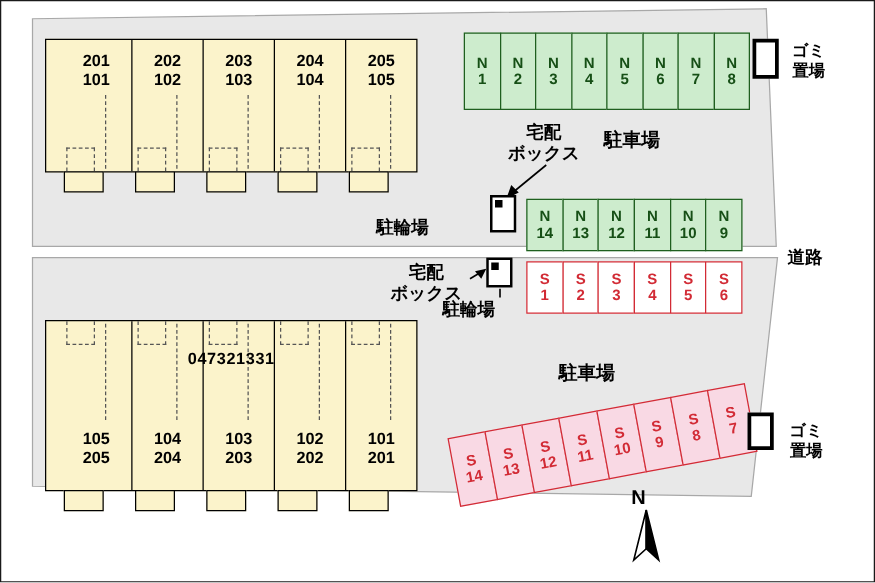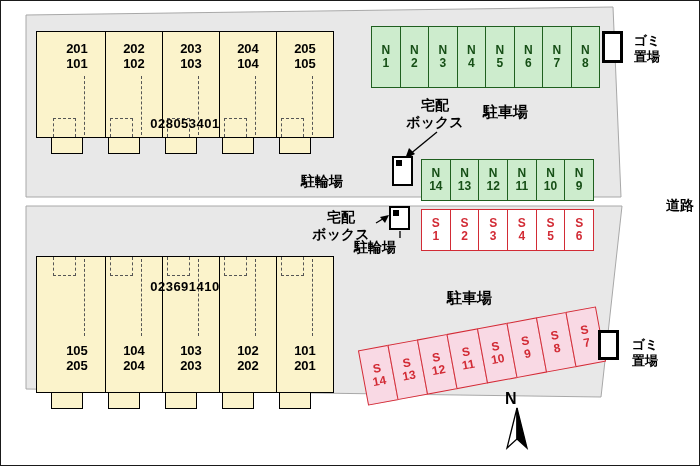--- a/index.html
+++ b/index.html
@@ -39,21 +39,21 @@
   .pink .pcell{background:#f9d9e4;border:1px solid #d22b35;color:#d22b35;}
   .row-n1{left:370px;top:25px;width:229px;height:62px;}
   .row-n2{left:420px;top:158px;width:173px;height:42px;}
   .row-s1{left:420px;top:208px;width:173px;height:42px;}
   .row-s2{left:360px;top:327px;width:242px;height:56px;transform:rotate(-10.5deg);transform-origin:center center;}
   
   .jlabel{position:absolute;font-weight:bold;color:#000;white-space:nowrap;text-align:center;}
   .two-line{text-align:center;line-height:1.2;}
   .lbl-parking-top{left:482px;top:102px;font-size:15px;}
   .lbl-parking-bottom{left:446px;top:288px;font-size:15px;}
-  .lbl-road{left:629px;top:196px;font-size:14px;margin-left:36px;}
+  .lbl-road{left:629px;top:196px;font-size:14px;}
   .lbl-bike-top{left:300px;top:172px;font-size:14px;}
   .lbl-bike-bottom{left:353px;top:238px;font-size:14px;}
   .lbl-delivery-top{left:402px;top:96px;width:64px;font-size:14px;}
   .lbl-delivery-bottom{left:308px;top:208px;width:64px;font-size:14px;}
   .lbl-garbage-top{left:628px;top:32px;width:36px;font-size:13px;}
   .lbl-garbage-bottom{left:626px;top:336px;width:36px;font-size:13px;}
   
   .gbox{position:absolute;background:#fff;border:3px solid #000;box-sizing:border-box;}
   .gbox-top{left:601px;top:30px;width:21px;height:32px;}
   .gbox-bottom{left:597px;top:329px;width:21px;height:30px;}
@@ -126,21 +126,20 @@
         <div class="unit">
           <div class="unit-label">
             <span>205</span>
             <span>105</span>
           </div>
           <div class="dash-v"></div>
           <div class="dash-box"></div>
           <div class="porch"></div>
         </div>
       </div>
-    <div class="bcode">028053401</div>
   </div>
 
   <div class="building b-bottom">
     <div class="units">
 
         <div class="unit">
           <div class="unit-label">
             <span>105</span>
             <span>205</span>
           </div>
@@ -182,21 +181,21 @@
         <div class="unit">
           <div class="unit-label">
             <span>101</span>
             <span>201</span>
           </div>
           <div class="dash-v"></div>
           <div class="dash-box"></div>
           <div class="porch"></div>
         </div>
       </div>
-    <div class="bcode">023691410</div>
+    <div class="bcode">047321331</div>
   </div>
 
   <div class="prow green row-n1">
 
       <div class="pcell">
         <span class="pl">N</span>
         <span class="pn">1</span>
       </div>
 
       <div class="pcell">

